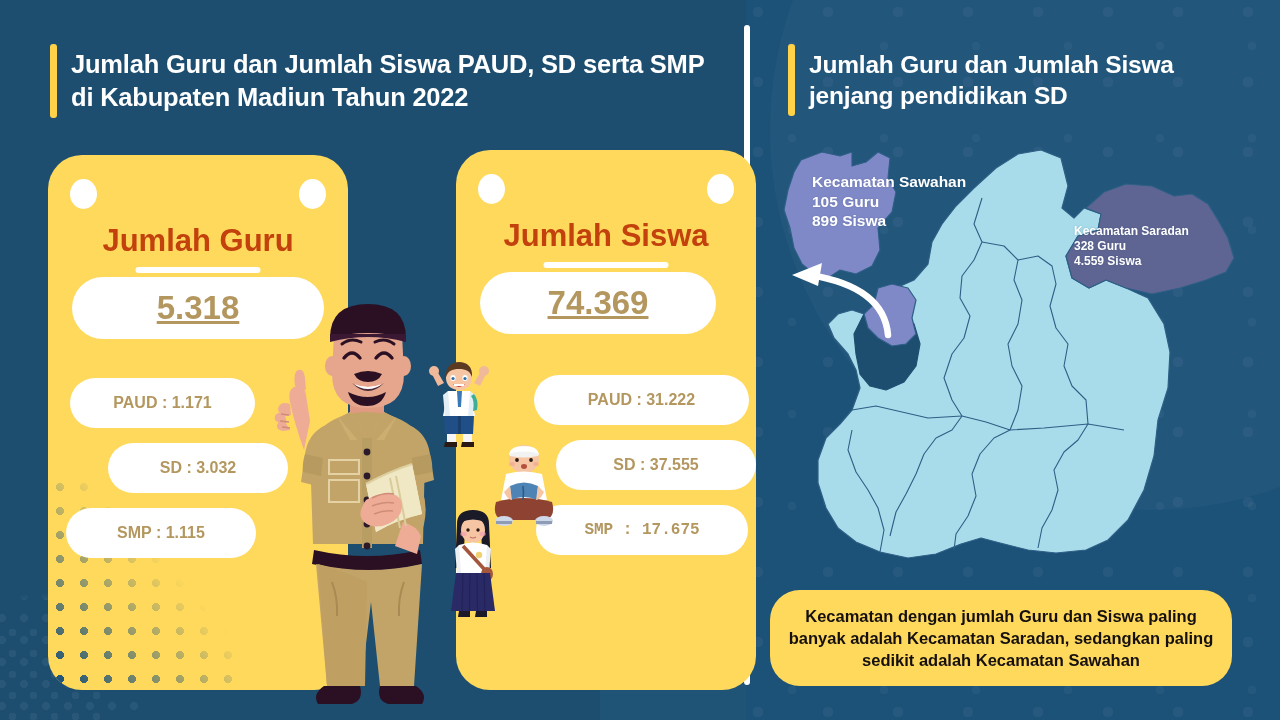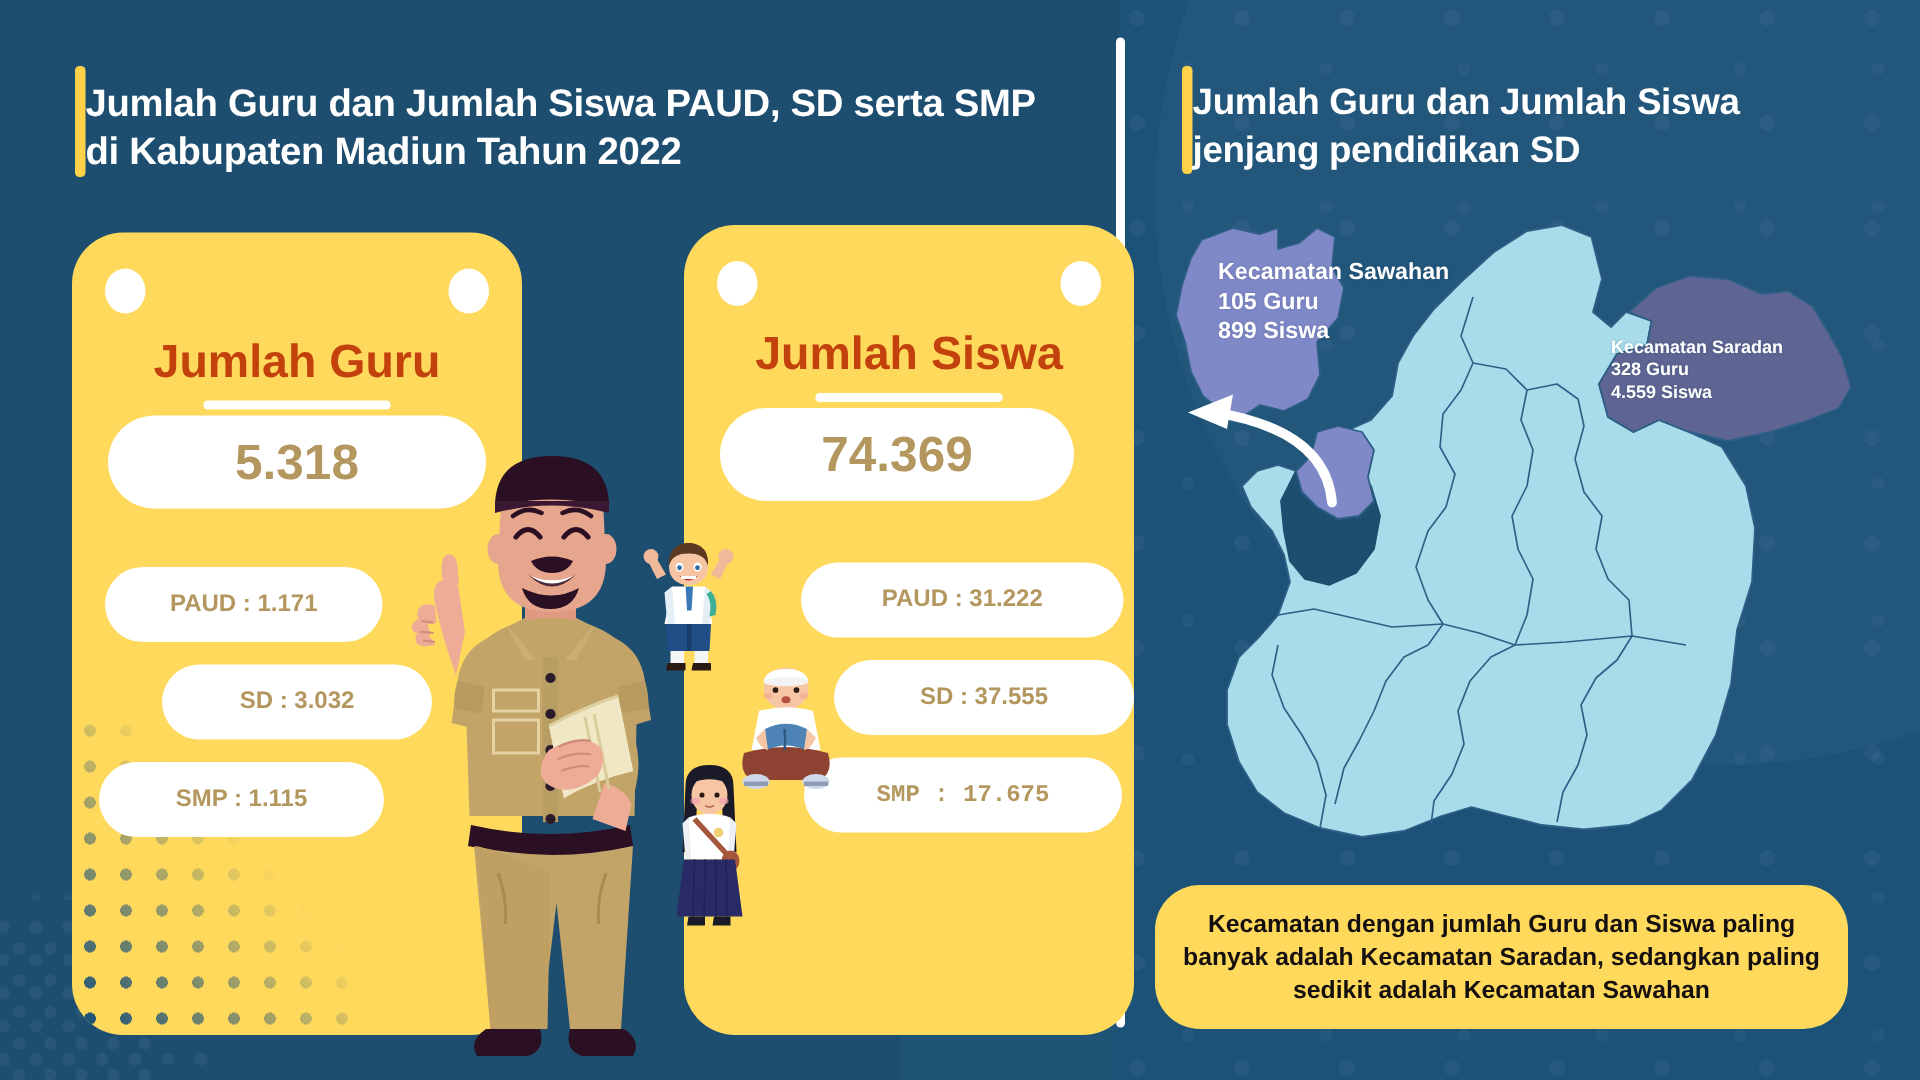--- a/index.html
+++ b/index.html
@@ -43,21 +43,21 @@
             mask-image: radial-gradient(circle at 50% 50%, #000 62%, transparent 66%);
   }
   .bg-dotring2 {
     position: absolute; left: -40px; top: 622px; width: 150px; height: 150px;
     background-image: radial-gradient(circle 4px at 50% 50%, rgba(255,255,255,0.05) 99%, transparent 100%);
     background-size: 21px 21px;
     border-radius: 50%;
   }
 
   
-  .title-block { position: absolute; display: flex; align-items: flex-end; }
+  .title-block { position: absolute; display: flex; align-items: center; gap: 14px; }
   .title-bar { width: 7px; border-radius: 3px; background: #ffd24a; flex: none; }
   .title-text {
     color: #ffffff; font-weight: bold; line-height: 1.28;
     letter-spacing: -0.2px;
   }
   #title-left { left: 50px; top: 44px; width: 660px; }
   #title-left .title-bar { height: 74px; }
   #title-left .title-text { font-size: 25.5px; }
   #title-right { left: 768px; top: 44px; width: 470px; padding-left: 20px; }
   #title-right .title-bar { height: 72px; }
@@ -98,21 +98,21 @@
   }
   .card-underline {
     position: absolute; left: 50%; transform: translateX(-50%); top: 112px;
     width: 125px; height: 6px; border-radius: 3px; background: #ffffff;
   }
   .pill {
     position: absolute; background: #ffffff; border-radius: 40px;
     display: flex; align-items: center; justify-content: center;
     color: #b3975f; font-weight: bold; white-space: nowrap;
   }
-  .pill-total { height: 62px; font-size: 33px; top: 122px; }
+  .pill-total { height: 62px; font-size: 33px; top: 122px; text-decoration: underline; }
   .pill-sub { height: 50px; font-size: 16px; }
 
   #card-guru .pill-total { left: 24px; right: 24px; }
   #card-guru .pill-paud { left: 22px; width: 185px; top: 223px; }
   #card-guru .pill-sd   { left: 60px; width: 180px; top: 288px; }
   #card-guru .pill-smp  { left: 18px; width: 190px; top: 353px; }
 
   #card-siswa .pill-total { left: 24px; right: 40px; }
   #card-siswa .pill-paud { left: 78px; width: 215px; top: 225px; }
   #card-siswa .pill-sd   { left: 100px; width: 200px; top: 290px; }

